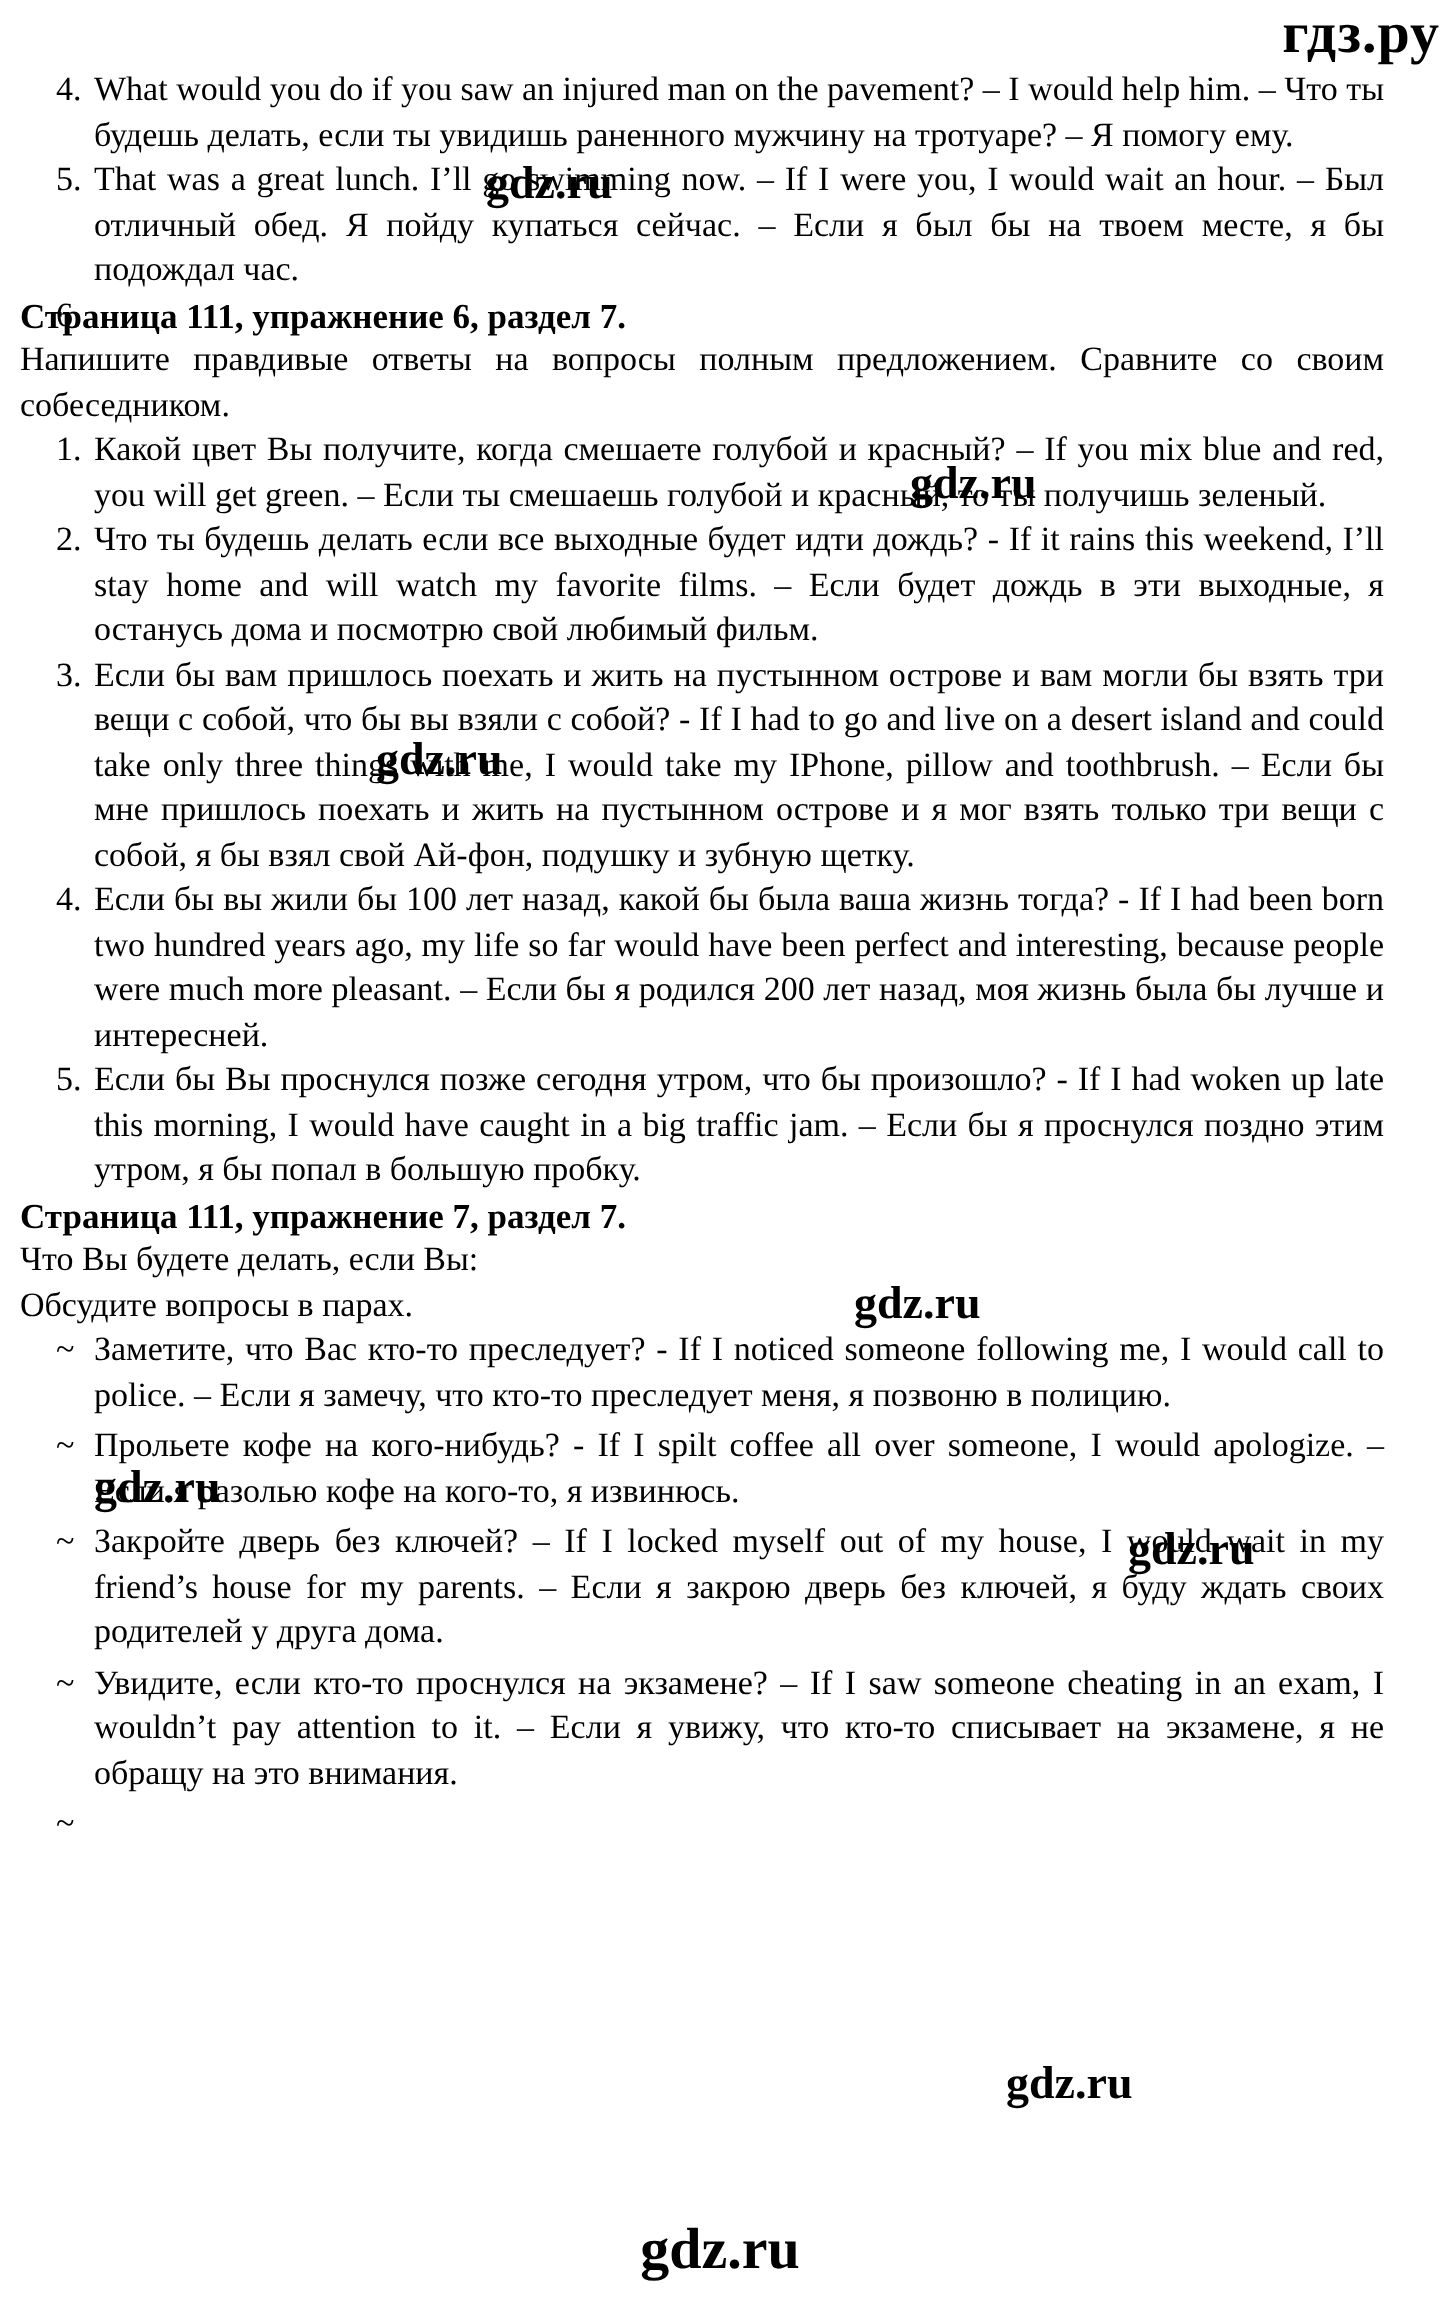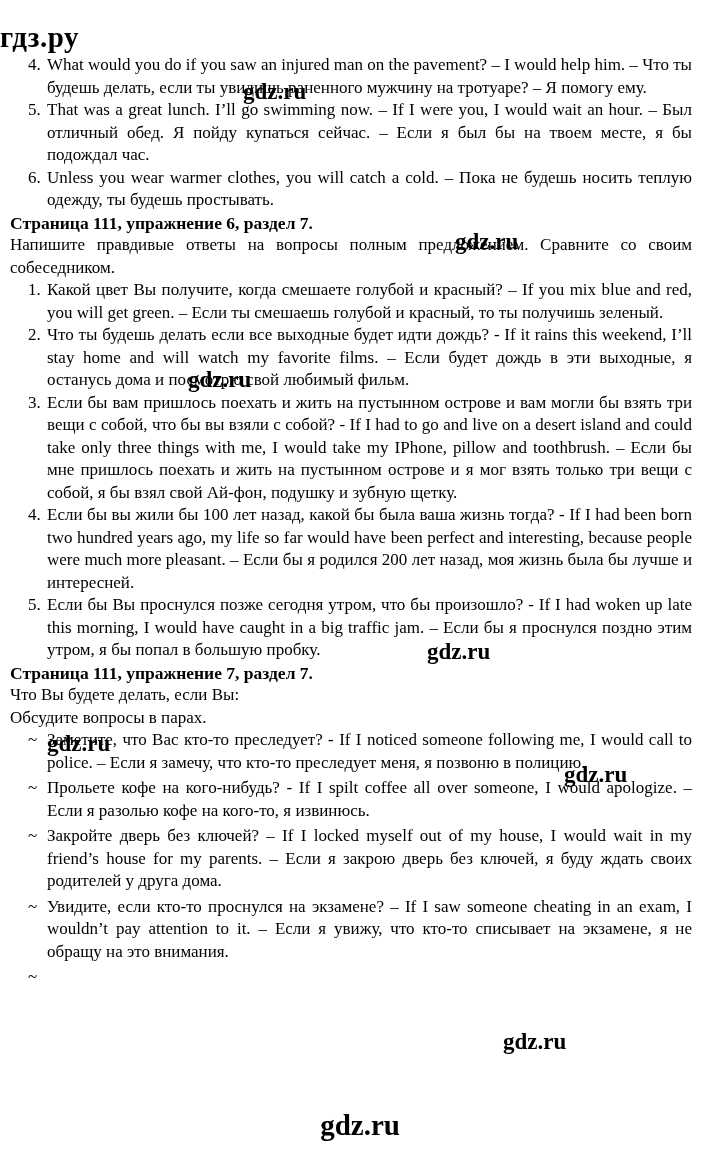--- a/index.html
+++ b/index.html
@@ -9,25 +9,25 @@
     height: 1150px;
     background: #ffffff;
     color: #000000;
     font-family: "Liberation Serif", "DejaVu Serif", serif;
     font-size: 17px;
     line-height: 22.5px;
     overflow: hidden;
   }
   .content { padding: 0 28px 0 10px; }
   .logo-top {
-    text-align: left;
+    text-align: right;
     font-weight: 700;
     font-size: 29px;
     line-height: 34px;
-    padding-top: 20px;
+    padding-top: 0;
     letter-spacing: 0.5px;
   }
   h2.section-heading {
     font-size: 17.5px;
     line-height: 22.5px;
     font-weight: 700;
     margin: 0;
   }
   .h-ex6 { margin-top: 34px; }
   .h-ex7 { margin-top: 40px; }
@@ -85,21 +85,20 @@
       <li>
         <span class="marker">4.</span>
         <span class="txt">What would you do if you saw an injured man on the pavement? – I would help him. – Что ты будешь делать, если ты увидишь раненного мужчину на тротуаре? – Я помогу ему.</span>
       </li>
       <li>
         <span class="marker">5.</span>
         <span class="txt">That was a great lunch. I’ll go swimming now. – If I were you, I would wait an hour. – Был отличный обед. Я пойду купаться сейчас. – Если я был бы на твоем месте, я бы подождал час.</span>
       </li>
       <li>
         <span class="marker">6.</span>
-        <span class="txt">Unless you wear warmer clothes, you will catch a cold. – Пока не будешь носить теплую одежду, ты будешь простывать.</span>
       </li>
     </ol>
 
     <h2 class="section-heading h-ex6">Страница 111, упражнение 6, раздел 7.</h2>
     <p class="para">Напишите правдивые ответы на вопросы полным предложением. Сравните со своим собеседником.</p>
 
     <ol class="answers">
       <li>
         <span class="marker">1.</span>
         <span class="txt">Какой цвет Вы получите, когда смешаете голубой и красный? – If you mix blue and red, you will get green. – Если ты смешаешь голубой и красный, то ты получишь зеленый.</span>

